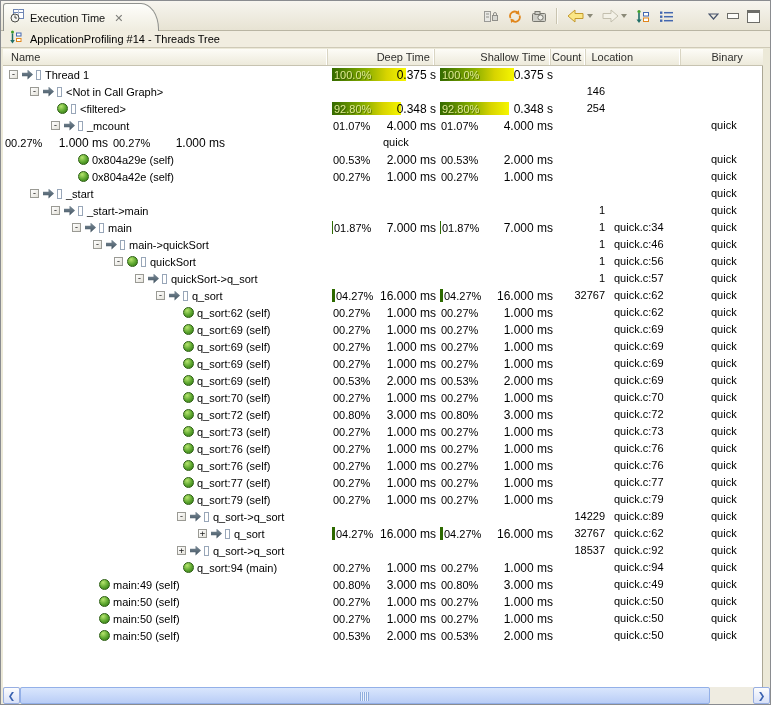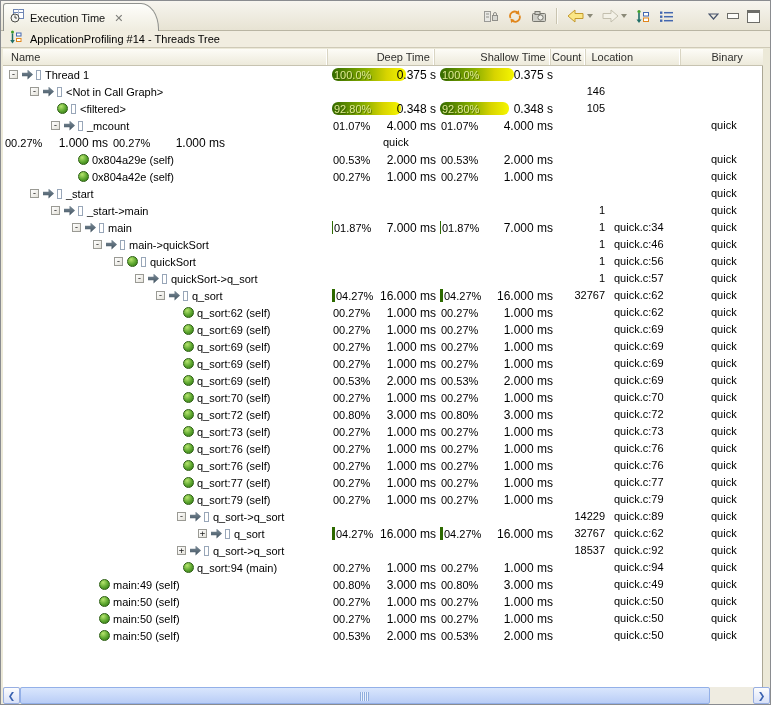--- a/index.html
+++ b/index.html
@@ -58,21 +58,21 @@
     background:radial-gradient(circle at 35% 28%,#b6e56e,#5ba52e 55%,#2f7413);border:1px solid #2b5e11;}
   .bracket-ico{width:5px;height:10px;box-sizing:border-box;border:1px solid #98a6b8;flex:0 0 auto;margin-right:4px;}
   .node-label{white-space:pre;}
 
   .num-cell{position:relative;}
   .dc{width:108px;} .sc{width:117px;}
   .pctbox{position:absolute;left:1px;top:2px;height:13px;display:flex;align-items:center;}
   .pct-tick{height:13px;background:#2d6a00;flex:0 0 auto;}
   .pct-label{font-size:11px;padding-left:1px;white-space:pre;}
   .pct-bar{height:13px;display:flex;align-items:center;overflow:hidden;
-    background:linear-gradient(90deg,#356b00,#86ac00 45%,#d8d400 74%,#f6f600);border-radius:6px;}
+    background:linear-gradient(90deg,#356b00,#86ac00 45%,#d8d400 74%,#f6f600);}
   .bar-label{color:#dce790;font-size:11px;padding-left:2px;text-shadow:1px 1px 0 rgba(40,70,0,0.55);white-space:pre;}
   .time-label{position:absolute;right:3px;top:2px;font-size:12px;white-space:pre;}
 
   .count-cell{width:53px;text-align:right;padding-right:4px;line-height:17px;white-space:pre;}
   .loc-cell{width:95px;padding-left:5px;line-height:17px;white-space:pre;overflow:hidden;}
   .bin-cell{width:58px;padding-left:7px;line-height:17px;white-space:pre;}
 
   
   .hscroll{position:absolute;left:2px;top:686px;width:767px;height:17px;background:#efece1;display:flex;}
   .sb-btn{width:17px;height:17px;box-sizing:border-box;border:1px solid #97aee2;border-radius:2px;
@@ -264,21 +264,21 @@
           <span class="time-label">0.348 s</span>
         </div>
         <div class="cell num-cell sc">
           <div class="pctbox">
             <div class="pct-bar" style="width: 69px;">
               <span class="bar-label">92.80%</span>
             </div>
           </div>
           <span class="time-label">0.348 s</span>
         </div>
-        <div class="cell count-cell">105</div>
+        <div class="cell count-cell">254</div>
         <div class="cell loc-cell"></div>
         <div class="cell bin-cell"></div>
       </div>
       <div class="tree-row">
         <div class="cell name-cell">
           <span style="width: 48px; flex: 0 0 auto;"></span>
           <span class="expander">-</span>
           <span class="arrow-ico"></span>
           <span class="bracket-ico"></span>
           <span class="node-label">_mcount</span>

